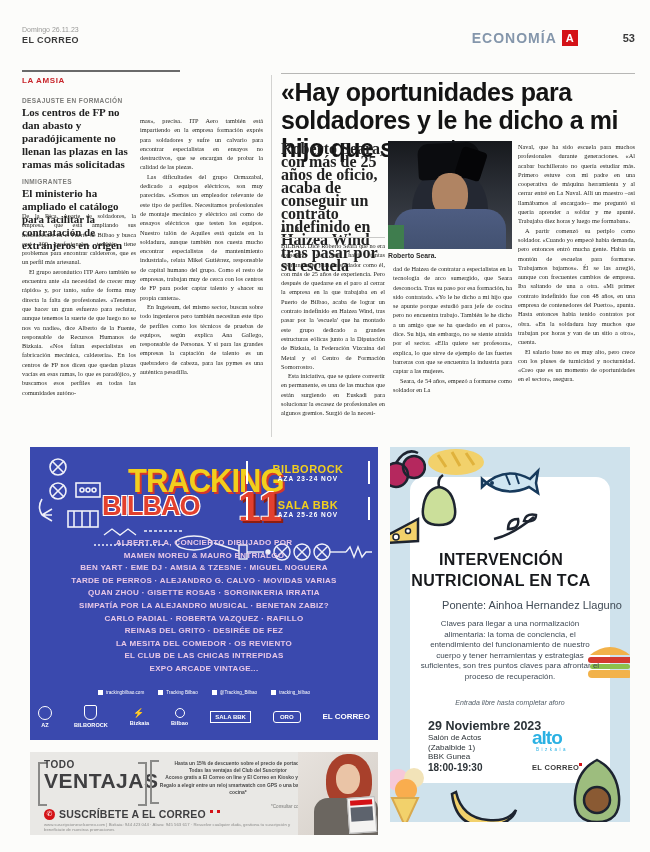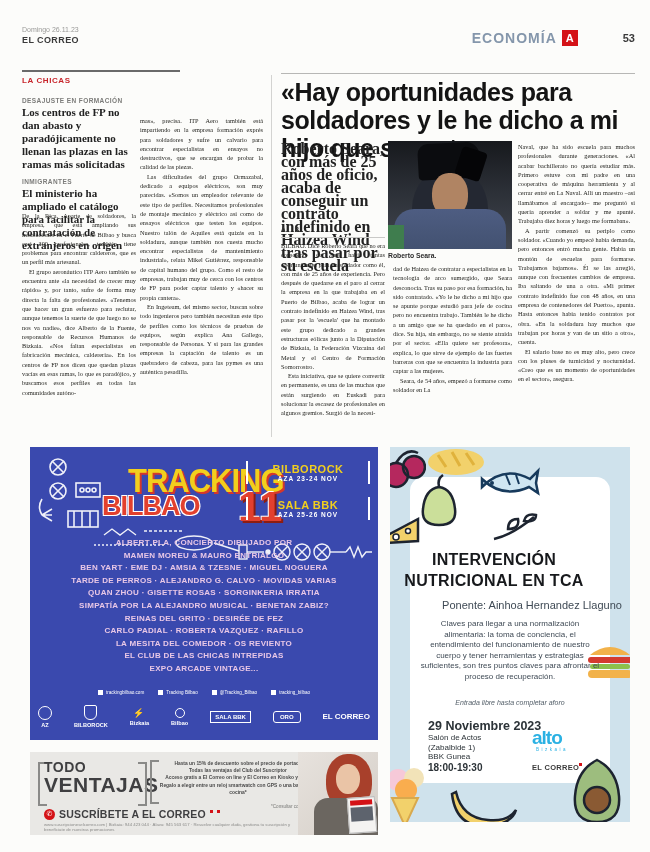--- a/index.html
+++ b/index.html
@@ -78,40 +78,40 @@
   .partners{position:absolute;left:8px;right:8px;top:258px;display:flex;justify-content:space-between;align-items:center;}
   .partner{display:flex;flex-direction:column;align-items:center;gap:2px;font-size:5.6px;font-weight:bold;color:#fff;}
   .p-circle{width:12px;height:12px;border:1.5px solid #fff;border-radius:50%;}
   .p-shield{width:11px;height:13px;border:1.5px solid #fff;border-radius:2px 2px 6px 6px;}
   .p-box{border:1px solid #fff;padding:2px 4px;font-size:6px;}
   .p-hex{border:1.5px solid #fff;border-radius:3px;padding:2px 6px;font-size:6px;}
 
   
   .nutri{left:390px;top:447px;width:240px;height:375px;background:#cfe2ec;overflow:hidden;}
   .nutri-card{position:absolute;left:20px;top:30px;width:200px;height:306px;background:#fff;border-radius:14px;}
-  .nutri-title{position:absolute;left:4px;top:102px;width:200px;text-align:center;
+  .nutri-title{position:absolute;left:11px;top:102px;width:200px;text-align:center;
                font-size:16px;line-height:21px;font-weight:900;color:#17191c;letter-spacing:.3px;}
   .nutri-speaker{position:absolute;left:20px;top:152px;width:212px;text-align:center;font-size:11px;color:#3f4a55;padding-left:16px;}
   .nutri-body{position:absolute;left:30px;top:172px;width:180px;text-align:center;
               font-size:8px;line-height:10.5px;color:#3f4a55;}
   .nutri-note{position:absolute;left:20px;top:252px;width:200px;text-align:center;
               font-style:italic;font-size:7px;color:#55606a;}
   .nutri-event{position:absolute;left:38px;top:272px;color:#2c3338;}
   .nutri-date{font-size:12.5px;font-weight:900;}
   .nutri-line{font-size:8px;line-height:9.5px;}
   .nutri-time{font-size:10px;font-weight:900;}
   .acabe{position:absolute;left:142px;top:280px;font-size:19px;font-weight:900;color:#2ab1e3;letter-spacing:-1px;}
   .acabe-sub{position:absolute;left:146px;top:300px;font-size:4.5px;letter-spacing:2.5px;color:#2ab1e3;}
   .nutri-correo{position:absolute;left:142px;top:316px;font-size:7.5px;font-weight:bold;color:#3a3a3a;letter-spacing:.3px;}
   .nutri-correo .sq{display:inline-block;width:3px;height:3px;background:#d41217;vertical-align:top;}
 
   
   .ventajas{left:30px;top:752px;width:348px;height:83px;background:#e9e8e5;overflow:hidden;}
   .tv-title{position:absolute;left:14px;top:8px;color:#3f3f41;font-weight:900;line-height:1;}
-  .tv-t1{font-size:14px;letter-spacing:.5px;}
+  .tv-t1{font-size:10px;letter-spacing:.5px;}
   .tv-t2{font-size:21px;letter-spacing:.5px;}
   .tv-brk{position:absolute;width:7px;height:40px;border:2px solid #8a8a88;}
   .brk-l{border-right:none;}
   .brk-r{border-left:none;}
   .benefits{position:absolute;left:126px;top:8px;width:164px;text-align:center;}
   .benefits .line{font-size:4.9px;line-height:7.2px;font-weight:bold;color:#4a4a4a;}
   .tv-cond{position:absolute;right:60px;top:52px;font-size:4.6px;color:#7a7a78;}
   .tv-cta{position:absolute;left:14px;top:56px;display:flex;align-items:center;gap:4px;}
   .phone-badge{width:11px;height:11px;border-radius:50%;background:#d41217;color:#fff;
                font-size:7px;display:flex;align-items:center;justify-content:center;}
@@ -139,21 +139,21 @@
   <div class="abs masthead">EL CORREO</div>
   <div class="abs section-wrap">
     <span class="section-name">ECONOMÍA</span>
     <span class="section-box">A</span>
     <span class="page-num">53</span>
   </div>
   <div class="abs rule-left"></div>
   <div class="abs rule-right"></div>
   <div class="abs vrule"></div>
 
-  <div class="abs laclave-label">LA CHICAS</div>
+  <div class="abs laclave-label">LA AMSIA</div>
   <div class="abs laclave">
     <div class="kicker">DESAJUSTE EN FORMACIÓN</div>
     <p class="clave-head">Los centros de FP no dan abasto y paradójicamente no llenan las plazas en las ramas más solicitadas</p>
     <div class="kicker">INMIGRANTES</div>
     <p class="clave-head">El ministerio ha ampliado el catálogo para facilitar la contratación de extranjeros en origen</p>
   </div>
 
   <div class="abs serif-col lcol1">
       <p>De la Rica. Aparte de soldadores, la empresa, que está ampliando sus instalaciones en el Puerto de Bilbao y busca casi 300 profesionales, también tiene problemas para encontrar caldereros, que es un perfil más artesanal.</p>
       <p>El grupo aeronáutico ITP Aero también se encuentra ante «la necesidad de crecer muy rápido» y, por tanto, sufre de forma muy directa la falta de profesionales. «Tenemos que hacer un gran esfuerzo para reclutar, aunque tenemos la suerte de que luego no se nos va nadie», dice Alberto de la Fuente, responsable de Recursos Humanos de Bizkaia. «Nos faltan especialistas en fabricación mecánica, calderería». En los centros de FP nos dicen que quedan plazas vacías en esas ramas, lo que es paradójico, y buscamos esos perfiles en todas las comunidades autóno-</p>
@@ -246,22 +246,22 @@
       <div class="venue-dates">AZA 25-26 NOV</div>
     </div>
 
     <div class="lineup">
         <div class="line">ALBERT PLA, CONCIERTO DIBUJADO POR</div>
         <div class="line">MAMEN MOREU &amp; MAURO ENTRIALGO</div>
         <div class="line">BEN YART · EME DJ · AMSIA &amp; TZESNE · MIGUEL NOGUERA</div>
         <div class="line">TARDE DE PERROS · ALEJANDRO G. CALVO · MOVIDAS VARIAS</div>
         <div class="line">QUAN ZHOU · GISETTE ROSAS · SORGINKERIA IRRATIA</div>
         <div class="line">SIMPATÍA POR LA ALEJANDRO MUSICAL · BENETAN ZABIZ?</div>
+        <div class="line">CARLO PADIAL · ROBERTA VAZQUEZ · RAFILLO</div>
         <div class="line">REINAS DEL GRITO · DESIRÉE DE FEZ</div>
-        <div class="line">CARLO PADIAL · ROBERTA VAZQUEZ · RAFILLO</div>
         <div class="line">LA MESITA DEL COMEDOR · OS REVIENTO</div>
         <div class="line">EL CLUB DE LAS CHICAS INTREPIDAS</div>
         <div class="line">EXPO ARCADE VINTAGE...</div>
       </div>
 
     <div class="social-row">
       <span class="social-item">
           <span class="social-sq"></span>
           <span>trackingbilbao.com</span>
         </span>

